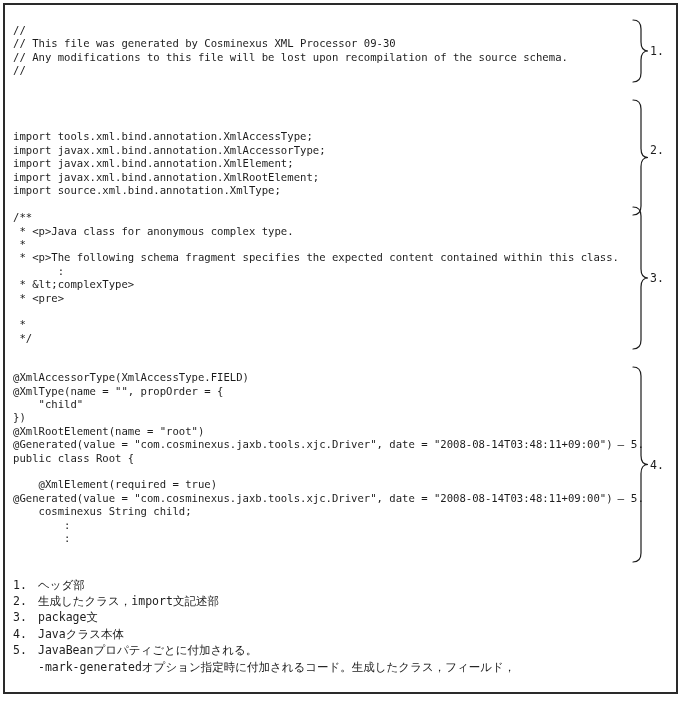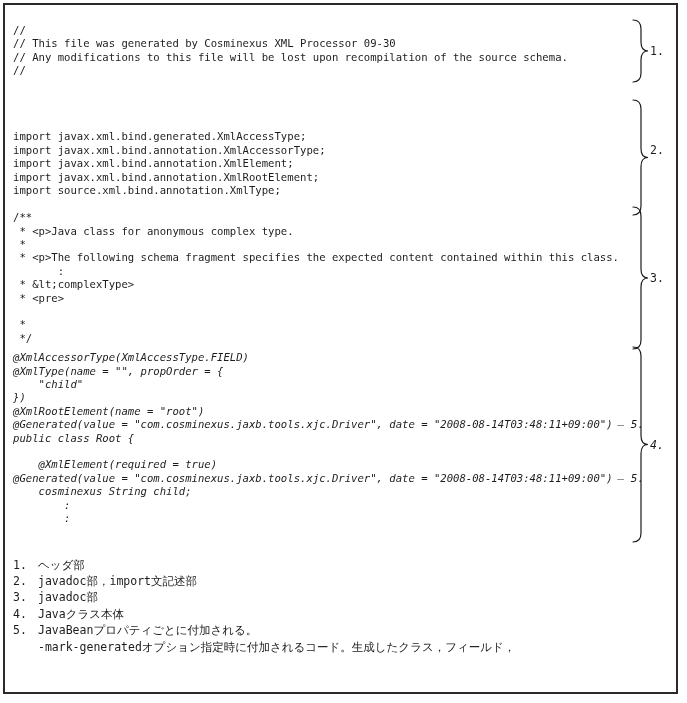--- a/index.html
+++ b/index.html
@@ -9,21 +9,21 @@
     color:#1c1c1c;overflow:hidden;
   }
   .frame{
     position:absolute;left:3px;top:3px;width:675px;height:691px;
     border:2px solid #2a2a2a;background:#ffffff;box-sizing:border-box;
   }
   .content{padding:19px 0 0 8px;}
   .section-row{display:flex;align-items:stretch;}
   .sec-2{margin-top:26px;}
   .sec-3{margin-top:14px;}
-  .sec-4{margin-top:6px;font-style:italic;}
+  .sec-4{margin-top:26px;}
   .code-block{flex:1 1 auto;min-width:0;}
   .code-line{
     height:13.4px;line-height:13.4px;font-size:10.6px;
     white-space:pre;overflow:visible;
   }
   .code-text{white-space:pre;}
   .line-marker{margin-left:5px;font-size:11px;white-space:pre;}
   .brace-col{flex:0 0 18px;width:18px;position:relative;}
   .brace{position:absolute;left:0;top:-5px;overflow:visible;}
   .label-col{flex:0 0 26px;display:flex;align-items:center;}
@@ -55,21 +55,21 @@
             </svg>
           </div>
           <div class="label-col">
             <span class="brace-label">1.</span>
           </div>
         </div>
         <div class="section-row sec-2">
           <div class="code-block">
             <div class="code-line"><span class="code-text"></span></div>
             <div class="code-line"><span class="code-text"></span></div>
-            <div class="code-line"><span class="code-text">import javax.xml.bind.generated.XmlAccessType;</span></div>
+            <div class="code-line"><span class="code-text">import tools.xml.bind.annotation.XmlAccessType;</span></div>
             <div class="code-line"><span class="code-text">import javax.xml.bind.annotation.XmlAccessorType;</span></div>
             <div class="code-line"><span class="code-text">import javax.xml.bind.annotation.XmlElement;</span></div>
             <div class="code-line"><span class="code-text">import javax.xml.bind.annotation.XmlRootElement;</span></div>
             <div class="code-line"><span class="code-text">import source.xml.bind.annotation.XmlType;</span></div>
           </div>
           <div class="brace-col">
             <svg width="18" height="117" viewBox="0 0 18 117" class="brace">
               <path d="M1 1 Q9 1 9 10 L9 49.5 Q9 58.5 16 58.5 Q9 58.5 9 67.5 L9 107 Q9 116 1 116" fill="none" stroke="#1c1c1c" stroke-width="1.2" stroke-linecap="round"></path>
             </svg>
           </div>
@@ -126,25 +126,25 @@
           </div>
         </div>
       </div>
     <div id="legend">
         <div class="legend-row">
           <span class="legend-num">1.</span>
           <div class="legend-text"><div>ヘッダ部</div></div>
         </div>
         <div class="legend-row">
           <span class="legend-num">2.</span>
-          <div class="legend-text"><div>javadoc部，import文記述部</div></div>
+          <div class="legend-text"><div>生成したクラス，import文記述部</div></div>
         </div>
         <div class="legend-row">
           <span class="legend-num">3.</span>
-          <div class="legend-text"><div>javadoc部</div></div>
+          <div class="legend-text"><div>package文</div></div>
         </div>
         <div class="legend-row">
           <span class="legend-num">4.</span>
           <div class="legend-text"><div>Javaクラス本体</div></div>
         </div>
         <div class="legend-row">
           <span class="legend-num">5.</span>
           <div class="legend-text"><div>JavaBeanプロパティごとに付加される。</div><div>-mark-generatedオプション指定時に付加されるコード。生成したクラス，フィールド，</div></div>
         </div>
       </div>

